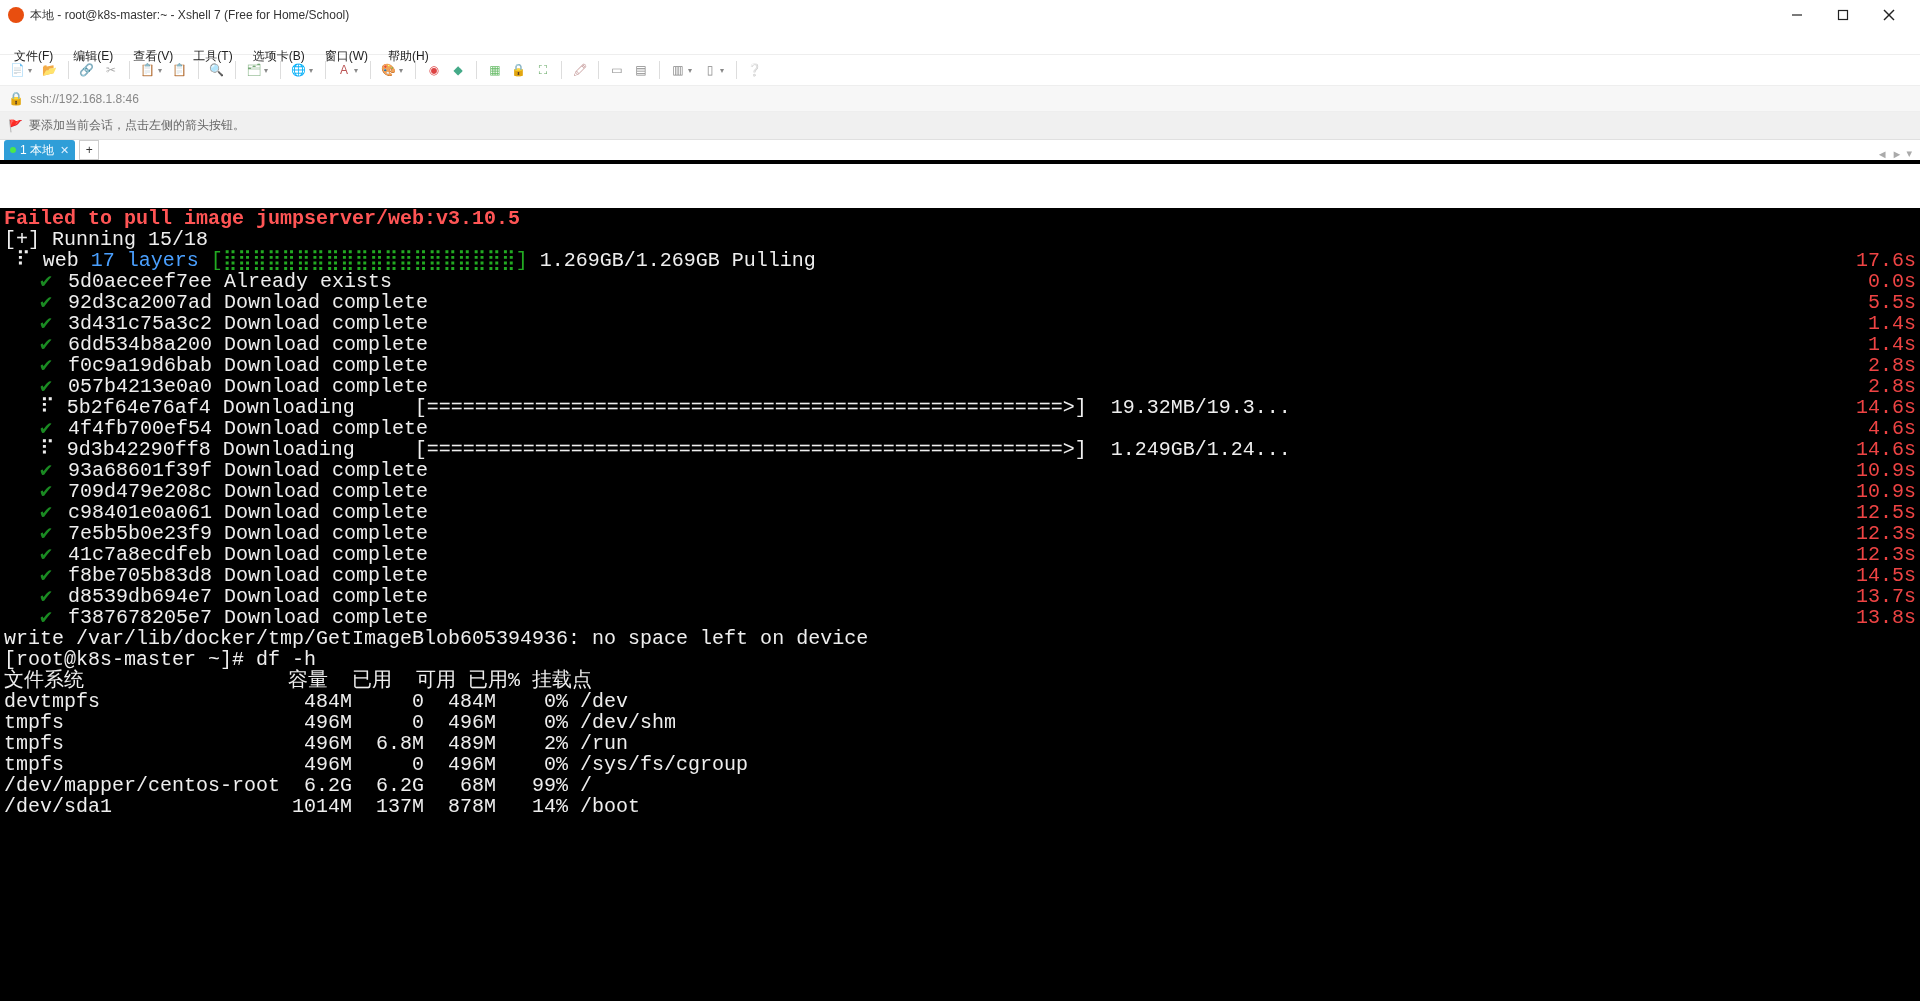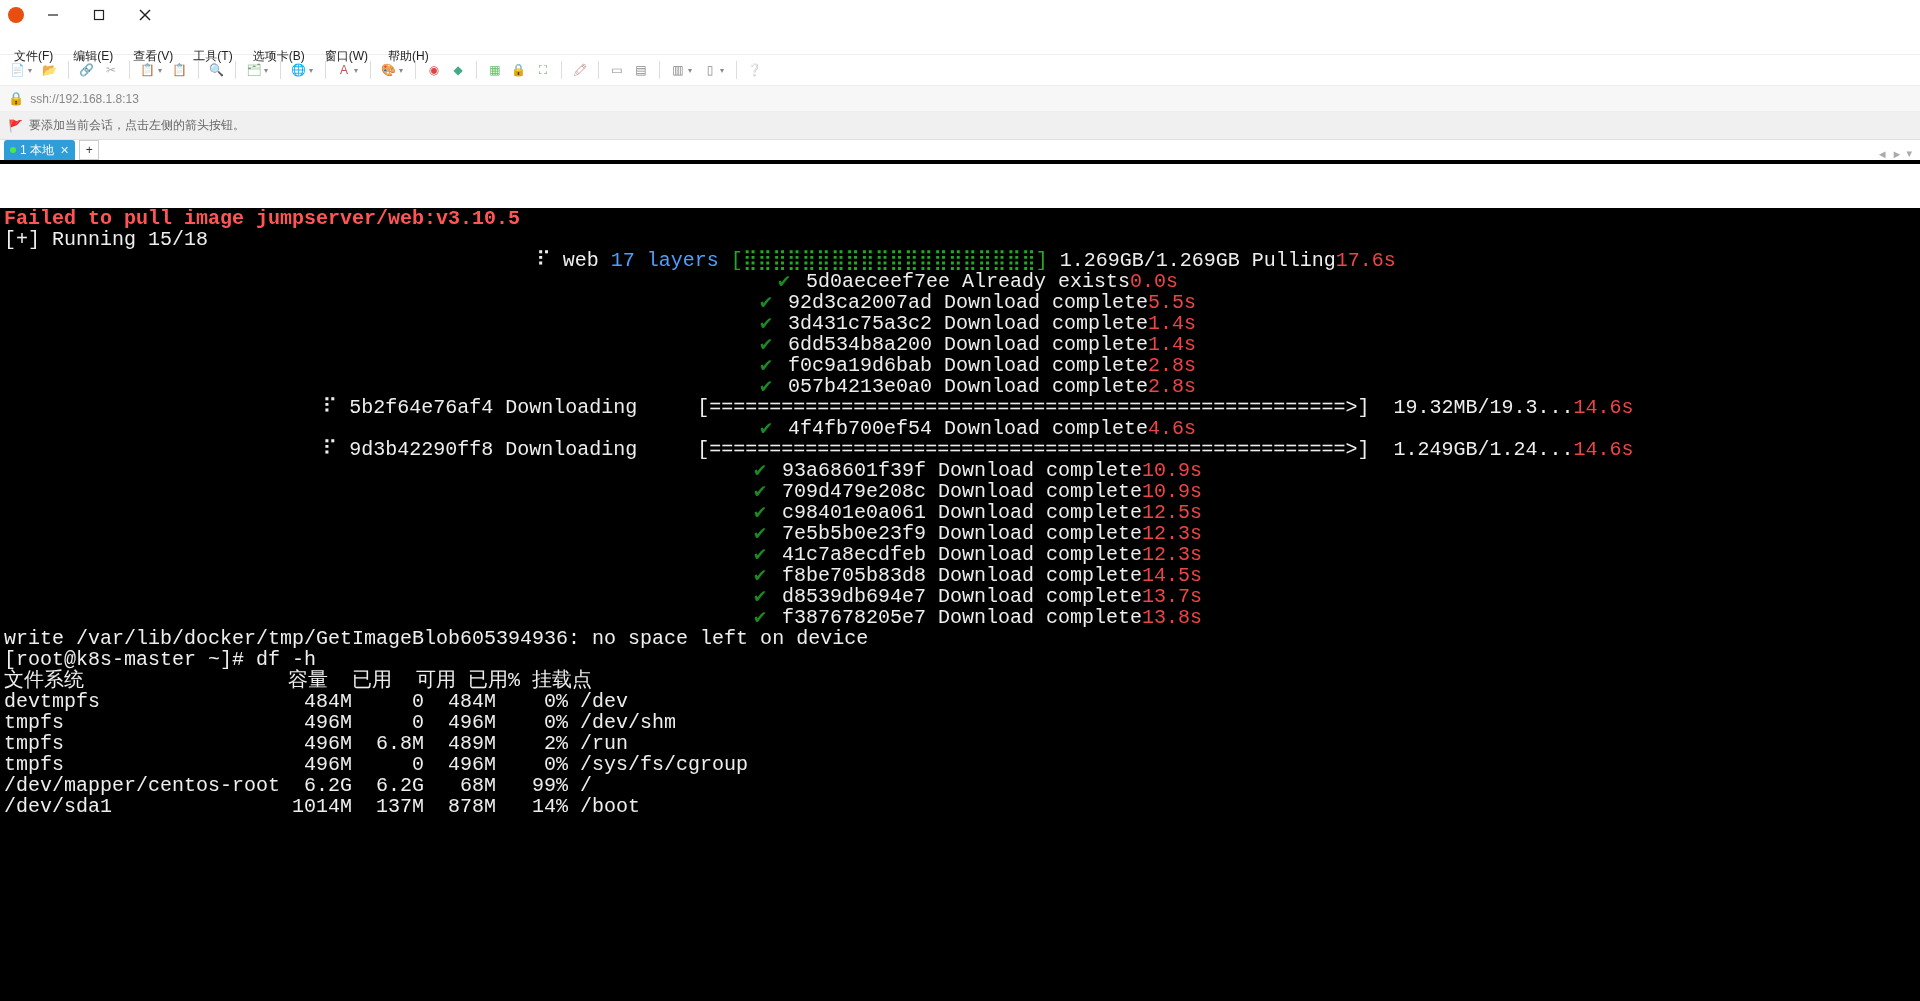--- a/index.html
+++ b/index.html
@@ -25,30 +25,31 @@
   .tab .dot{width:6px;height:6px;border-radius:50%;background:#4be84b;margin-right:4px;}
   .tab .tabclose { margin-left:6px; color:#e0f0ff; font-size:11px; }
   .tab-add { width:20px; height:20px; display:flex; align-items:center; justify-content:center; background:#fff; border:1px solid #ccc; margin-left:4px; cursor:pointer;}
   .tabs-right{display:flex;align-items:center;color:#aaa;padding-right:6px;font-size:11px;}
   .tabs-right span{margin:0 2px;cursor:pointer;}
 
   .terminal { background:#000; color:#eee; font-family:"Consolas","Courier New",monospace; font-size:20px; line-height:21px; height:calc(1001px - 30px - 24px - 32px - 26px - 28px - 24px); overflow:hidden; padding:0 4px; position:relative; white-space: pre; margin-top: 44px; }
   .t-red { color:#ff5555; font-weight:bold;}
   .t-blue { color:#ef4444; }
   .t-green{ color:#2a2;}
-  .layer-line{display:flex;justify-content:center;}
+  .layer-line{display:flex;justify-content:space-between;}
   .chk{color:#1a8a22;margin-right:4px;}
   .dl{color:#4aa0ff;}
   .watermark{position:absolute;right:10px;bottom:6px;color:#777;font-size:10px;font-family:"Microsoft YaHei",Arial,sans-serif;}
 </style>
 </head>
 <body>
 
 <div class="titlebar">
   <div class="app-icon"></div>
+  <div class="title-text">本地 - root@k8s-master:~ - Xshell 7 (Free for Home/School)</div>
   <div class="win-btns">
     <div class="win-btn">
       <svg width="12" height="12">
           <line x1="1" y1="6" x2="11" y2="6" stroke="#222" stroke-width="1.2"></line>
         </svg>
     </div>
     <div class="win-btn">
       <svg width="12" height="12">
           <rect x="1.5" y="1.5" width="9" height="9" fill="none" stroke="#222" stroke-width="1.2"></rect>
         </svg>
@@ -113,21 +114,21 @@
   <div class="tb-btn" style="color:#888">▥</div>
     <div class="tb-dd">▾</div>
   <div class="tb-btn" style="color:#888">▯</div>
     <div class="tb-dd">▾</div>
   <div class="tb-sep"></div>
   <div class="tb-btn" style="color:#39b">❔</div>
 </div>
 
 <div class="addrbar">
   <span class="lock">🔒</span>
-  <span>ssh://192.168.1.8:13</span>
+  <span>ssh://192.168.1.8:46</span>
 </div>
 
 <div class="hintbar">
   <span class="flag">🚩</span>
   <span>要添加当前会话，点击左侧的箭头按钮。</span>
 </div>
 
 <div class="tabsbar">
   <div class="tabs-left">
     <div class="tab">

